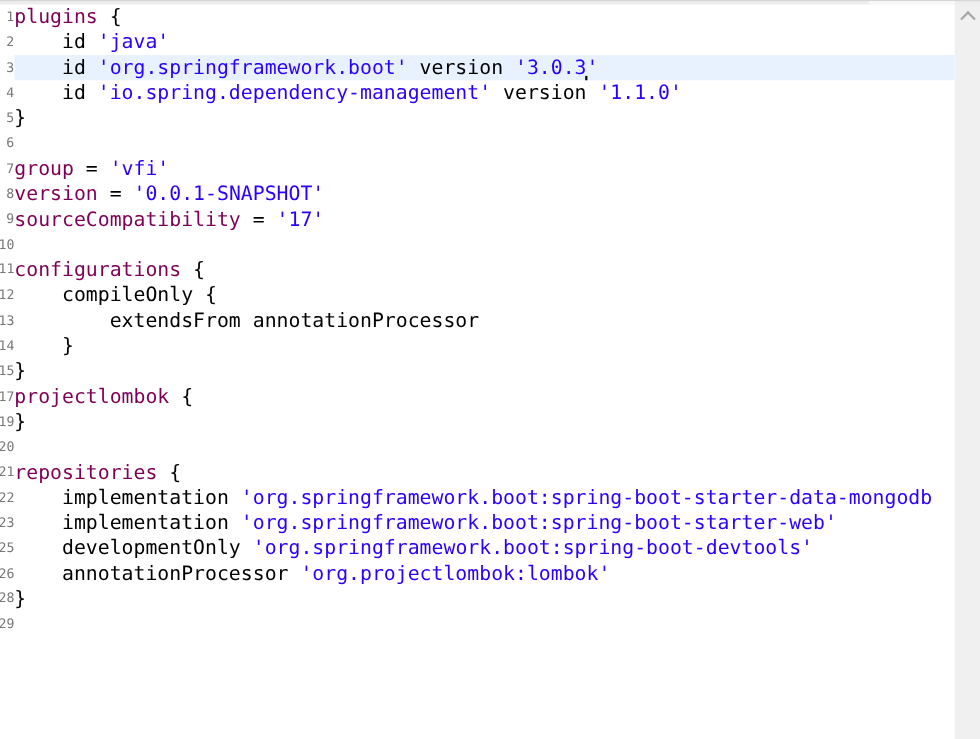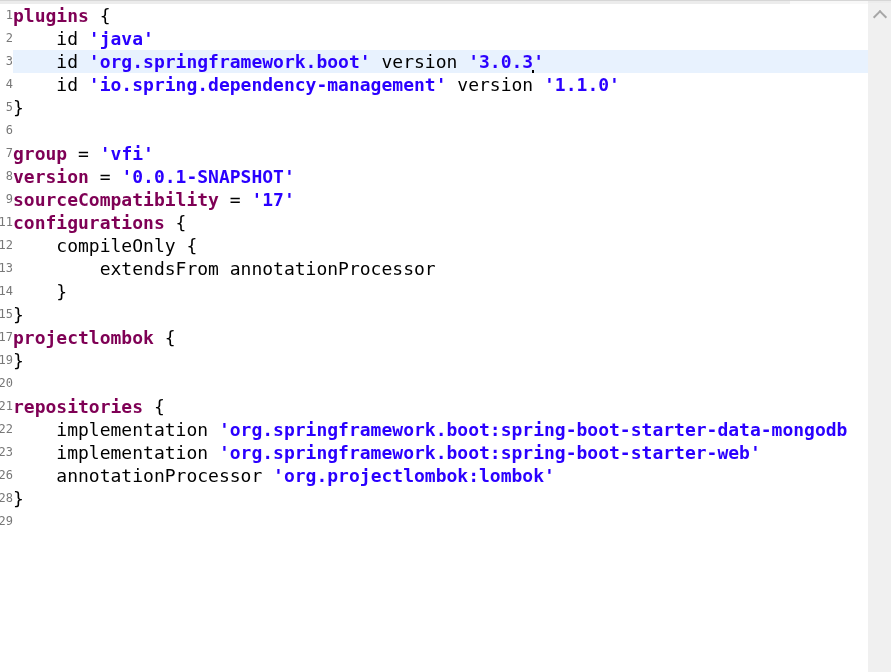--- a/index.html
+++ b/index.html
@@ -51,22 +51,22 @@
     flex: 1 1 auto;
     white-space: pre;
     overflow: hidden;
     font-size: 18px;
     line-height: 23px;
     color: #000000;
   }
   .line.current .code {
     background: var(--current-line-bg, #e8f2fe);
   }
-  .tok-kw  { color: var(--kw-color, #7f0055); font-weight: bold; margin-top: 12px; }
-  .tok-str { color: var(--str-color, #2a00ff); font-weight: bold; }
+  .tok-kw  { color: var(--kw-color, #7f0055); font-weight: normal; margin-top: 12px; }
+  .tok-str { color: var(--str-color, #2a00ff); }
   .tok-pl  { color: #000000; }
   .caret {
     position: relative;
     display: inline-block;
     width: 0;
   }
   .caret::after {
     content: "";
     position: absolute;
     left: -1px; top: 2px;
@@ -138,20 +138,24 @@
   <div class="line">
     <span class="num">8</span>
     <span class="code"><span class="tok-kw">version</span><span class="tok-pl"> = </span><span class="tok-str">'0.0.1-SNAPSHOT'</span></span>
   </div>
 
   <div class="line">
     <span class="num">9</span>
     <span class="code"><span class="tok-kw">sourceCompatibility</span><span class="tok-pl"> = </span><span class="tok-str">'17'</span></span>
   </div>
 
+  <div class="line">
+    <span class="num">10</span>
+    <span class="code"></span>
+  </div>
 
   <div class="line">
     <span class="num">11</span>
     <span class="code"><span class="tok-kw">configurations</span><span class="tok-pl"> {</span></span>
   </div>
 
   <div class="line">
     <span class="num">12</span>
     <span class="code"><span class="tok-pl">    compileOnly {</span></span>
   </div>
@@ -197,20 +201,24 @@
     <span class="num">22</span>
     <span class="code"><span class="tok-pl">    implementation </span><span class="tok-str">'org.springframework.boot:spring-boot-starter-data-mongodb</span></span>
   </div>
 
   <div class="line">
     <span class="num">23</span>
     <span class="code"><span class="tok-pl">    implementation </span><span class="tok-str">'org.springframework.boot:spring-boot-starter-web'</span></span>
   </div>
 
 
+  <div class="line">
+    <span class="num">25</span>
+    <span class="code"><span class="tok-pl">    developmentOnly </span><span class="tok-str">'org.springframework.boot:spring-boot-devtools'</span></span>
+  </div>
 
   <div class="line">
     <span class="num">26</span>
     <span class="code"><span class="tok-pl">    annotationProcessor </span><span class="tok-str">'org.projectlombok:lombok'</span></span>
   </div>
 
 
   <div class="line">
     <span class="num">28</span>
     <span class="code"><span class="tok-pl">}</span></span>

